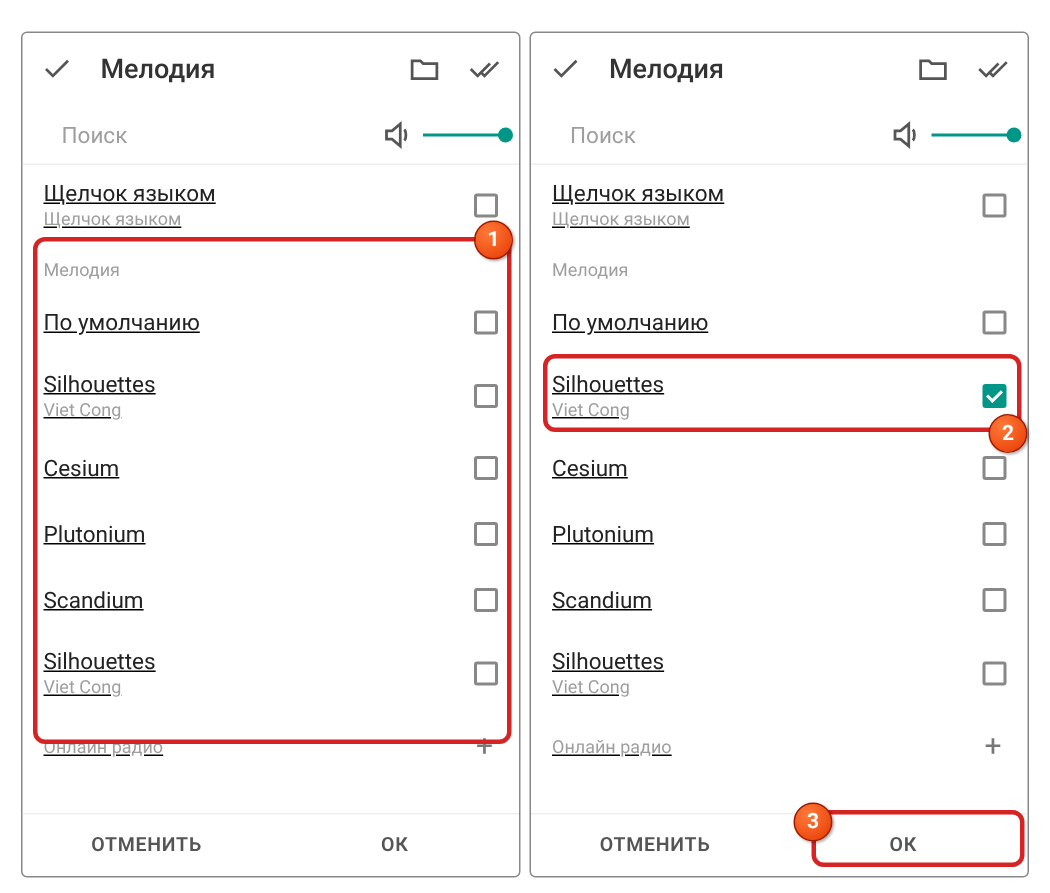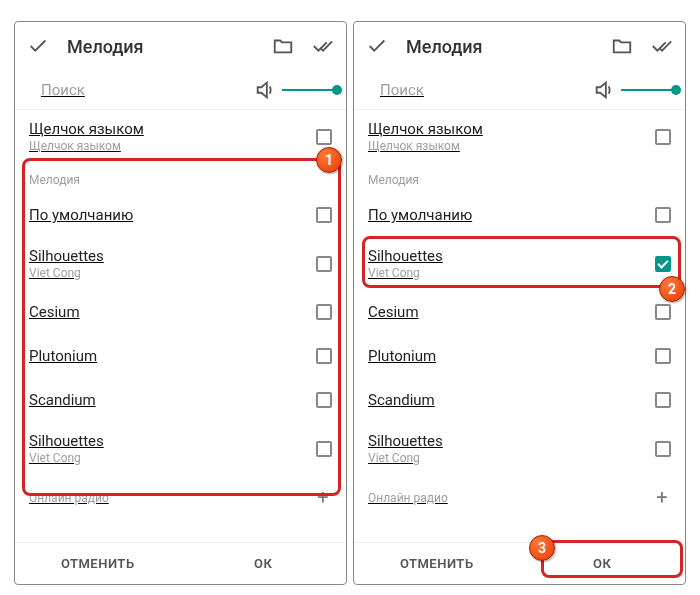--- a/index.html
+++ b/index.html
@@ -5,21 +5,21 @@
   * { box-sizing: border-box; margin: 0; padding: 0; font-family: Roboto, Arial, sans-serif; }
   body { background: #fff; width: 700px; height: 595px; position: relative; overflow: hidden; }
   .screens { display: flex; gap: 6px; padding: 21px 14px; }
   .phone { flex: 1; background: #fff; border: 1px solid #888; border-radius: 4px; height: 564px; display: flex; flex-direction: column; position: relative; overflow: hidden; }
 
   .topbar { display: flex; align-items: center; height: 48px; padding: 0 12px; gap: 18px; color: #444; }
   .topbar .title { font-size: 18px; font-weight: 500; color: #333; flex: 1; }
   .icon { display: inline-flex; align-items: center; justify-content: center; width: 22px; height: 22px; color: #555; }
   .icon svg { width: 100%; height: 100%; stroke: currentColor; fill: none; stroke-width: 2; }
 
-  .searchbar { display: flex; align-items: center; height: 40px; padding: 0 12px; gap: 14px; border-bottom: 1px solid #eee; text-decoration: underline; }
+  .searchbar { display: flex; align-items: center; height: 40px; padding: 0 12px; gap: 14px; border-bottom: 1px solid #eee; }
   .search-input { flex: 1; border: none; font-size: 15px; color: #9e9e9e; background: transparent; outline: none; }
   .search-input::placeholder { color: #9e9e9e; }
   .vol { display: flex; align-items: center; gap: 6px; }
   .slider { width: 55px; height: 2px; background: #009688; position: relative; }
   .slider::after { content: ""; position: absolute; right: -5px; top: -4px; width: 10px; height: 10px; border-radius: 50%; background: #009688; }
 
   .list { flex: 1; overflow: hidden; }
   .row { display: flex; align-items: center; padding: 10px 14px; min-height: 44px; position: relative; }
   .row.double { min-height: 50px; }
   .row .txt { flex: 1; display: flex; flex-direction: column; text-decoration: underline; }

